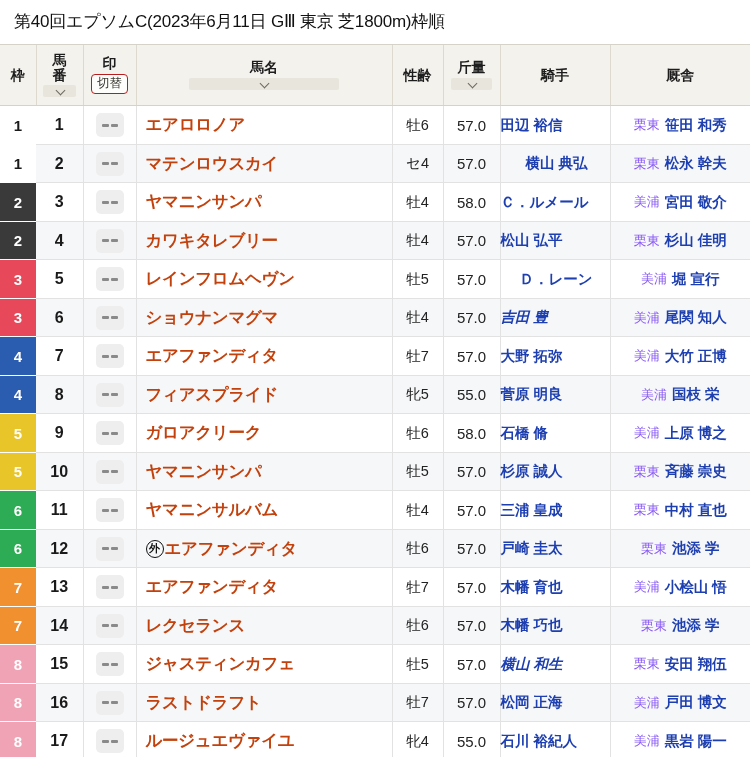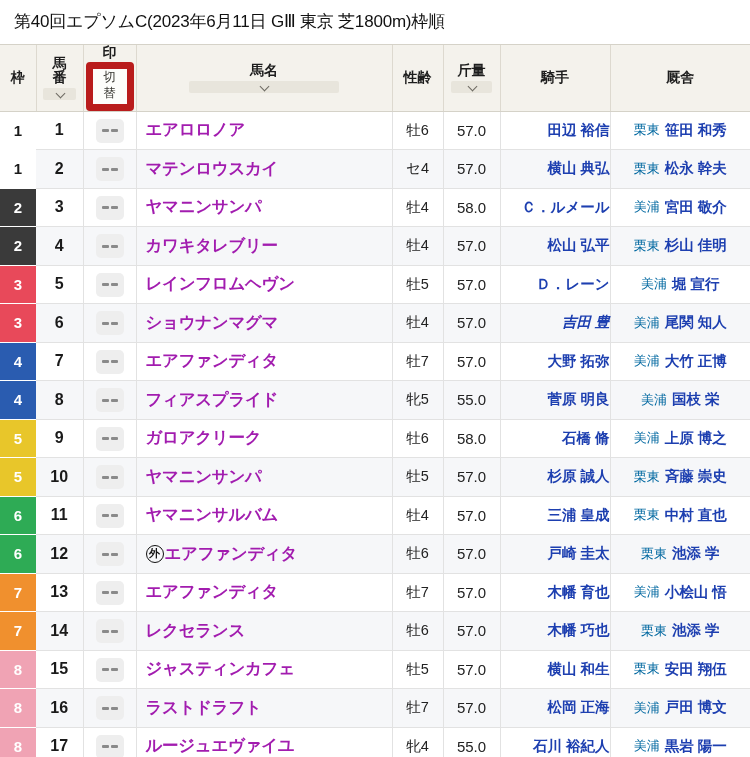--- a/index.html
+++ b/index.html
@@ -120,21 +120,21 @@
     border-right: 1.6px solid #6d6a62;
     border-bottom: 1.6px solid #6d6a62;
     transform: rotate(45deg);
   }
   .toggle-btn {
     display: inline-block;
     font-size: 12.5px;
     font-weight: 400;
     color: #3b3a35;
     background: #fdfdfb;
-    border: 7px solid #b91c1c;
+    border: 1px solid #b91c1c;
     border-radius: 4px;
     padding: 1px 5px 2px;
     line-height: 1.25;
     margin-top: 2px;
   }
 
   
   tbody td {
     border-right: 1px solid #e2e2e2;
     border-bottom: 1px solid #e2e2e2;
@@ -216,56 +216,56 @@
     border: 1.4px solid #111;
     border-radius: 50%;
     font-size: 11px;
     font-weight: 700;
     color: #111;
     margin-right: 1px;
     flex: 0 0 auto;
     line-height: 1;
   }
   .horse-name {
-    color: #a21caf;
+    color: #c2410c;
     font-weight: 700;
     font-size: 16.5px;
     letter-spacing: -0.3px;
   }
 
   td.seirei {
     text-align: center;
     font-size: 14.5px;
     color: #222;
   }
   td.kinryo {
     text-align: center;
     font-size: 15px;
     color: #222;
   }
   td.kishu {
-    text-align: right;
+    text-align: left;
     color: #1d3fb0;
     font-weight: 700;
     font-size: 14.5px;
     white-space: nowrap;
   }
   td.kyusha {
     text-align: center;
     white-space: nowrap;
     padding: 0 4px;
   }
   .kyusha-inner {
     display: flex;
     align-items: center;
     justify-content: center;
     gap: 5px;
   }
   .belong {
-    color: #0369a1;
+    color: #8b5cf6;
     font-size: 13px;
     font-weight: 400;
   }
   .trainer {
     color: #1d3fb0;
     font-weight: 700;
     font-size: 14.5px;
   }
 </style>
 </head>
@@ -597,21 +597,21 @@
               <i class="dash"></i>
               <i class="dash"></i>
             </span></td>
           <td class="bamei">
             <div class="bamei-line">
               <a class="horse-name">ヤマニンサルバム</a>
             </div>
           </td>
           <td class="seirei">牡4</td>
           <td class="kinryo">57.0</td>
-          <td class="kishu"><a style="color: inherit; margin-left: 44px;">三浦 皇成</a></td>
+          <td class="kishu"><a style="color: inherit;">三浦 皇成</a></td>
           <td class="kyusha">
             <div class="kyusha-inner">
               <span class="belong">栗東</span>
               <a class="trainer">中村 直也</a>
             </div>
           </td>
         </tr>
         <tr class="even">
           <td class="waku">
             <div class="waku-box" style="background: rgb(46, 171, 85); color: rgb(255, 255, 255);">6</div>
@@ -694,21 +694,21 @@
               <i class="dash"></i>
               <i class="dash"></i>
             </span></td>
           <td class="bamei">
             <div class="bamei-line">
               <a class="horse-name">ジャスティンカフェ</a>
             </div>
           </td>
           <td class="seirei">牡5</td>
           <td class="kinryo">57.0</td>
-          <td class="kishu"><a style="color: inherit;">横山 和生</a></td>
+          <td class="kishu"><a style="color: inherit; font-style: italic;">横山 和生</a></td>
           <td class="kyusha">
             <div class="kyusha-inner">
               <span class="belong">栗東</span>
               <a class="trainer">安田 翔伍</a>
             </div>
           </td>
         </tr>
         <tr class="even">
           <td class="waku">
             <div class="waku-box" style="background: rgb(240, 163, 180); color: rgb(255, 255, 255);">8</div>

